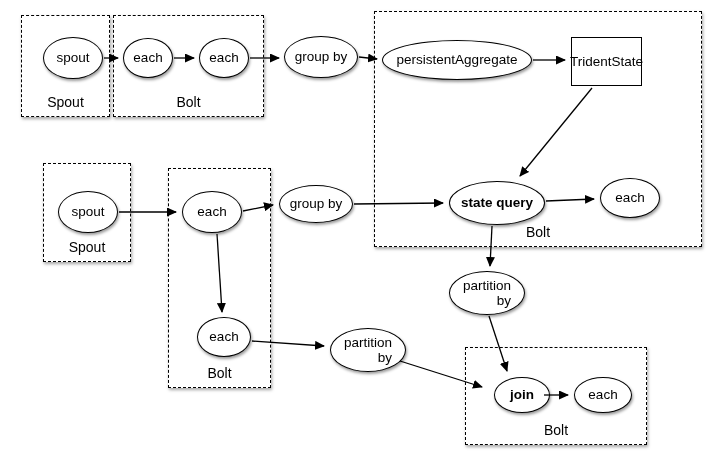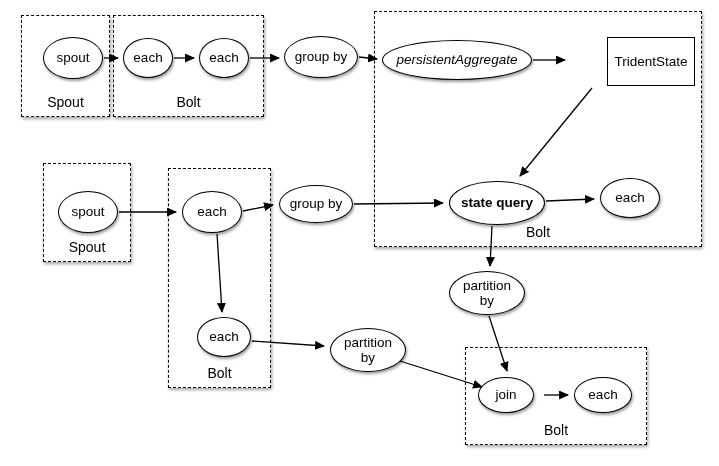--- a/index.html
+++ b/index.html
@@ -50,20 +50,21 @@
   }
   .ellipse {
     border-radius: 50%;
     box-shadow: 1px 2px 3px rgba(0,0,0,0.40);
   }
   .rect {
     border-radius: 0;
   }
   .two-line {
     padding: 0 13px;
+    text-align: right;
   }
   
   #edges {
     position: absolute;
     left: 0;
     top: 0;
     z-index: 3;
     pointer-events: none;
   }
   #edges line {
@@ -101,41 +102,41 @@
   </div>
 
   <div class="node ellipse" style="left:43px; top:37px; width:60px; height:42px;">spout</div>
 
   <div class="node ellipse" style="left:123px; top:38px; width:50px; height:40px;">each</div>
 
   <div class="node ellipse" style="left:199px; top:38px; width:50px; height:40px;">each</div>
 
   <div class="node ellipse" style="left:284px; top:36px; width:74px; height:42px;">group by</div>
 
-  <div class="node ellipse" style="left:382px; top:40px; width:150px; height:40px;font-style:italic;">persistentAggregate</div>
+  <div class="node ellipse" style="left:382px; top:40px; width:150px; height:40px;">persistentAggregate</div>
 
-  <div class="node rect" style="left:571px; top:37px; width:88px; height:49px;margin-left:36px;">TridentState</div>
+  <div class="node rect" style="left:571px; top:37px; width:71px; height:49px;">TridentState</div>
 
   <div class="node ellipse" style="left:449px; top:181px; width:96px; height:44px;font-weight:bold;">state query</div>
 
   <div class="node ellipse" style="left:600px; top:178px; width:60px; height:40px;">each</div>
 
   <div class="node ellipse" style="left:58px; top:191px; width:60px; height:42px;">spout</div>
 
   <div class="node ellipse" style="left:182px; top:191px; width:60px; height:42px;">each</div>
 
   <div class="node ellipse" style="left:279px; top:185px; width:74px; height:38px;">group by</div>
 
   <div class="node ellipse" style="left:197px; top:317px; width:54px; height:40px;">each</div>
 
   <div class="node ellipse two-line" style="left:330px; top:328px; width:76px; height:44px;">partition by</div>
 
   <div class="node ellipse two-line" style="left:449px; top:271px; width:76px; height:44px;">partition by</div>
 
-  <div class="node ellipse" style="left:478px; top:377px; width:56px; height:36px;">join</div>
+  <div class="node ellipse" style="left:494px; top:377px; width:56px; height:36px;font-weight:bold;">join</div>
 
   <div class="node ellipse" style="left:574px; top:377px; width:58px; height:36px;">each</div>
 
   <svg id="edges" width="719" height="466" viewBox="0 0 719 466" xmlns="http://www.w3.org/2000/svg">
     <defs>
       <marker id="arrowhead" markerUnits="userSpaceOnUse" markerWidth="11" markerHeight="9" refX="9" refY="4.5" orient="auto">
         <path d="M0,0 L10,4.5 L0,9 z" fill="#000000"></path>
       </marker>
     </defs>
   <line x1="104" y1="58" x2="118" y2="58" marker-end="url(#arrowhead)"></line>

